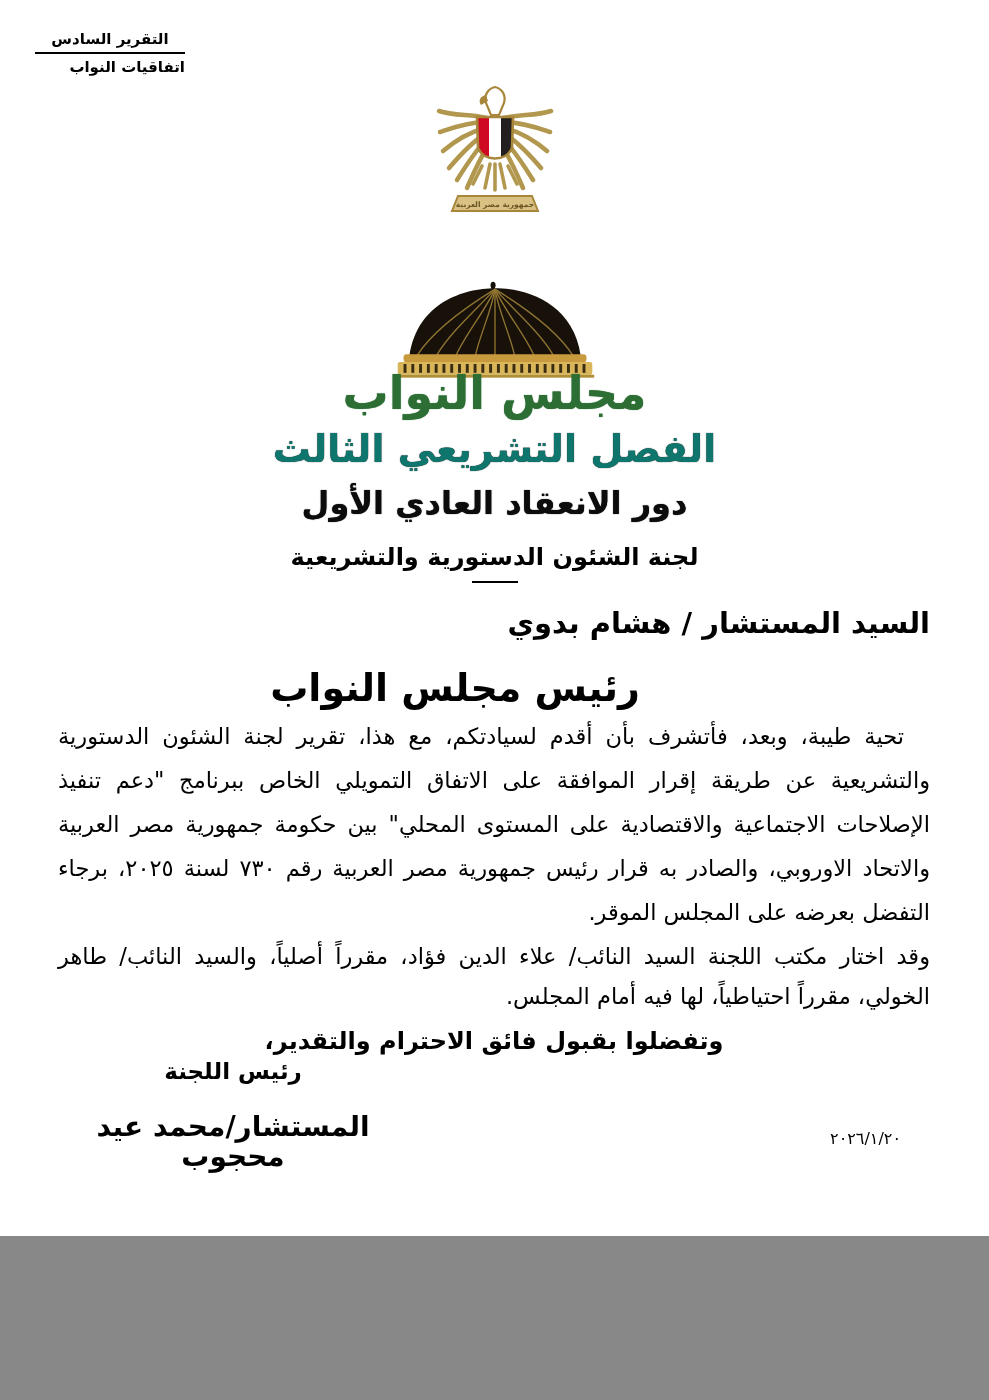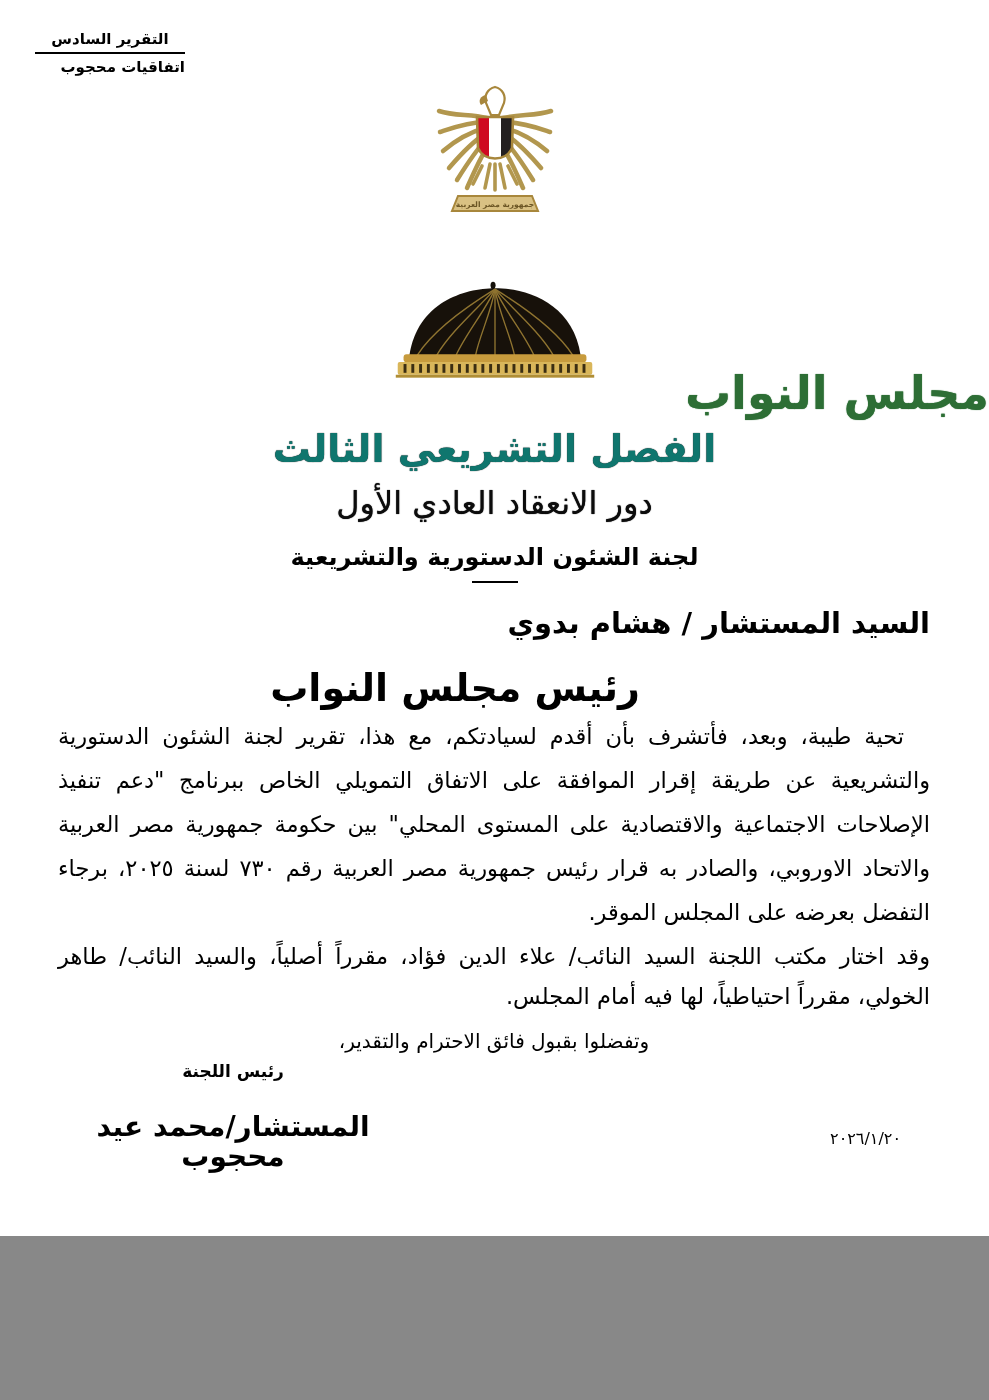--- a/index.html
+++ b/index.html
@@ -20,33 +20,33 @@
   .corner .l1{font-size:15px;}
   .corner .rule{border-top:2.5px solid #000;margin:4px 0 4px 0;}
   .corner .l2{font-size:15px;text-align:right;}
 
   
   .emblem{position:absolute;top:84px;left:50%;transform:translateX(-50%);width:132px;height:134px;}
   .dome{position:absolute;top:280px;left:50%;transform:translateX(-50%);width:214px;height:100px;}
 
   
   .council-title{
-    position:absolute;top:366px;left:0;right:0;text-align:right;
+    position:absolute;top:366px;left:0;right:0;text-align:center;
     direction:rtl;font-weight:bold;font-size:46px;line-height:54px;
     color:var(--council-green,#2d6e35);
     text-shadow:0 0 1px var(--council-green,#2d6e35);
   }
   .term-title{
     position:absolute;top:424px;left:0;right:0;text-align:center;
     direction:rtl;font-weight:bold;font-size:38px;line-height:50px;color:#0f766e;
     text-shadow:0 0 1px #000;
   }
   .session-title{
     position:absolute;top:480px;left:0;right:0;text-align:center;
-    direction:rtl;font-weight:normal;font-size:32px;line-height:46px;color:#0c0c0c;
+    direction:rtl;font-weight:bold;font-size:32px;line-height:46px;color:#0c0c0c;
     text-shadow:0 0 1px #000;
   }
   .committee-title{
     position:absolute;top:541px;left:0;right:0;text-align:center;
     direction:rtl;font-weight:bold;font-size:24px;line-height:32px;
   }
   .committee-underline{
     position:absolute;top:581px;left:50%;transform:translateX(-50%);
     width:46px;border-top:2.5px solid #000;
   }
@@ -64,42 +64,42 @@
     position:absolute;top:714px;left:58px;right:59px;
     direction:rtl;
   }
   .body p{
     margin:0;text-align:justify;font-weight:normal;
     font-size:22.5px;line-height:44px;
   }
   .body .p1{text-indent:26px;}
   .body .p2{line-height:40px;margin-top:2px;}
   .closing{
-    margin-top:8px;text-align:center;font-weight:normal;font-size:20px;line-height:34px;
+    margin-top:8px;text-align:center;font-weight:bold;font-size:24px;line-height:34px;
   }
   .sig-block{
     position:absolute;top:1056px;left:58px;width:350px;
     direction:rtl;text-align:center;font-weight:bold;
   }
-  .sig-title{font-size:17px;line-height:30px;}
+  .sig-title{font-size:23px;line-height:30px;}
   .sig-name{font-size:28px;line-height:30px;margin-top:26px;}
   .letter-date{
     position:absolute;top:1129px;right:88px;
     direction:rtl;font-weight:normal;font-size:16px;letter-spacing:2px;
   }
 </style>
 </head>
 <body>
 
 <div class="page">
 
   <div class="corner">
     <div class="l1">التقرير السادس</div>
     <div class="rule"></div>
-    <div class="l2">اتفاقيات محجوب</div>
+    <div class="l2">اتفاقيات النواب</div>
   </div>
 
   <div class="emblem">
     <svg viewBox="0 0 130 134" width="132" height="134" aria-hidden="true">
 
       <g fill="none" stroke="var(--gold,#b2974e)" stroke-width="4.5" stroke-linecap="round">
         <path d="M57 34 C40 30 24 32 9 27"></path>
         <path d="M56 38 C38 38 22 44 10 48"></path>
         <path d="M55 44 C40 48 26 56 13 67"></path>
         <path d="M55 50 C42 58 31 70 19 84"></path>

